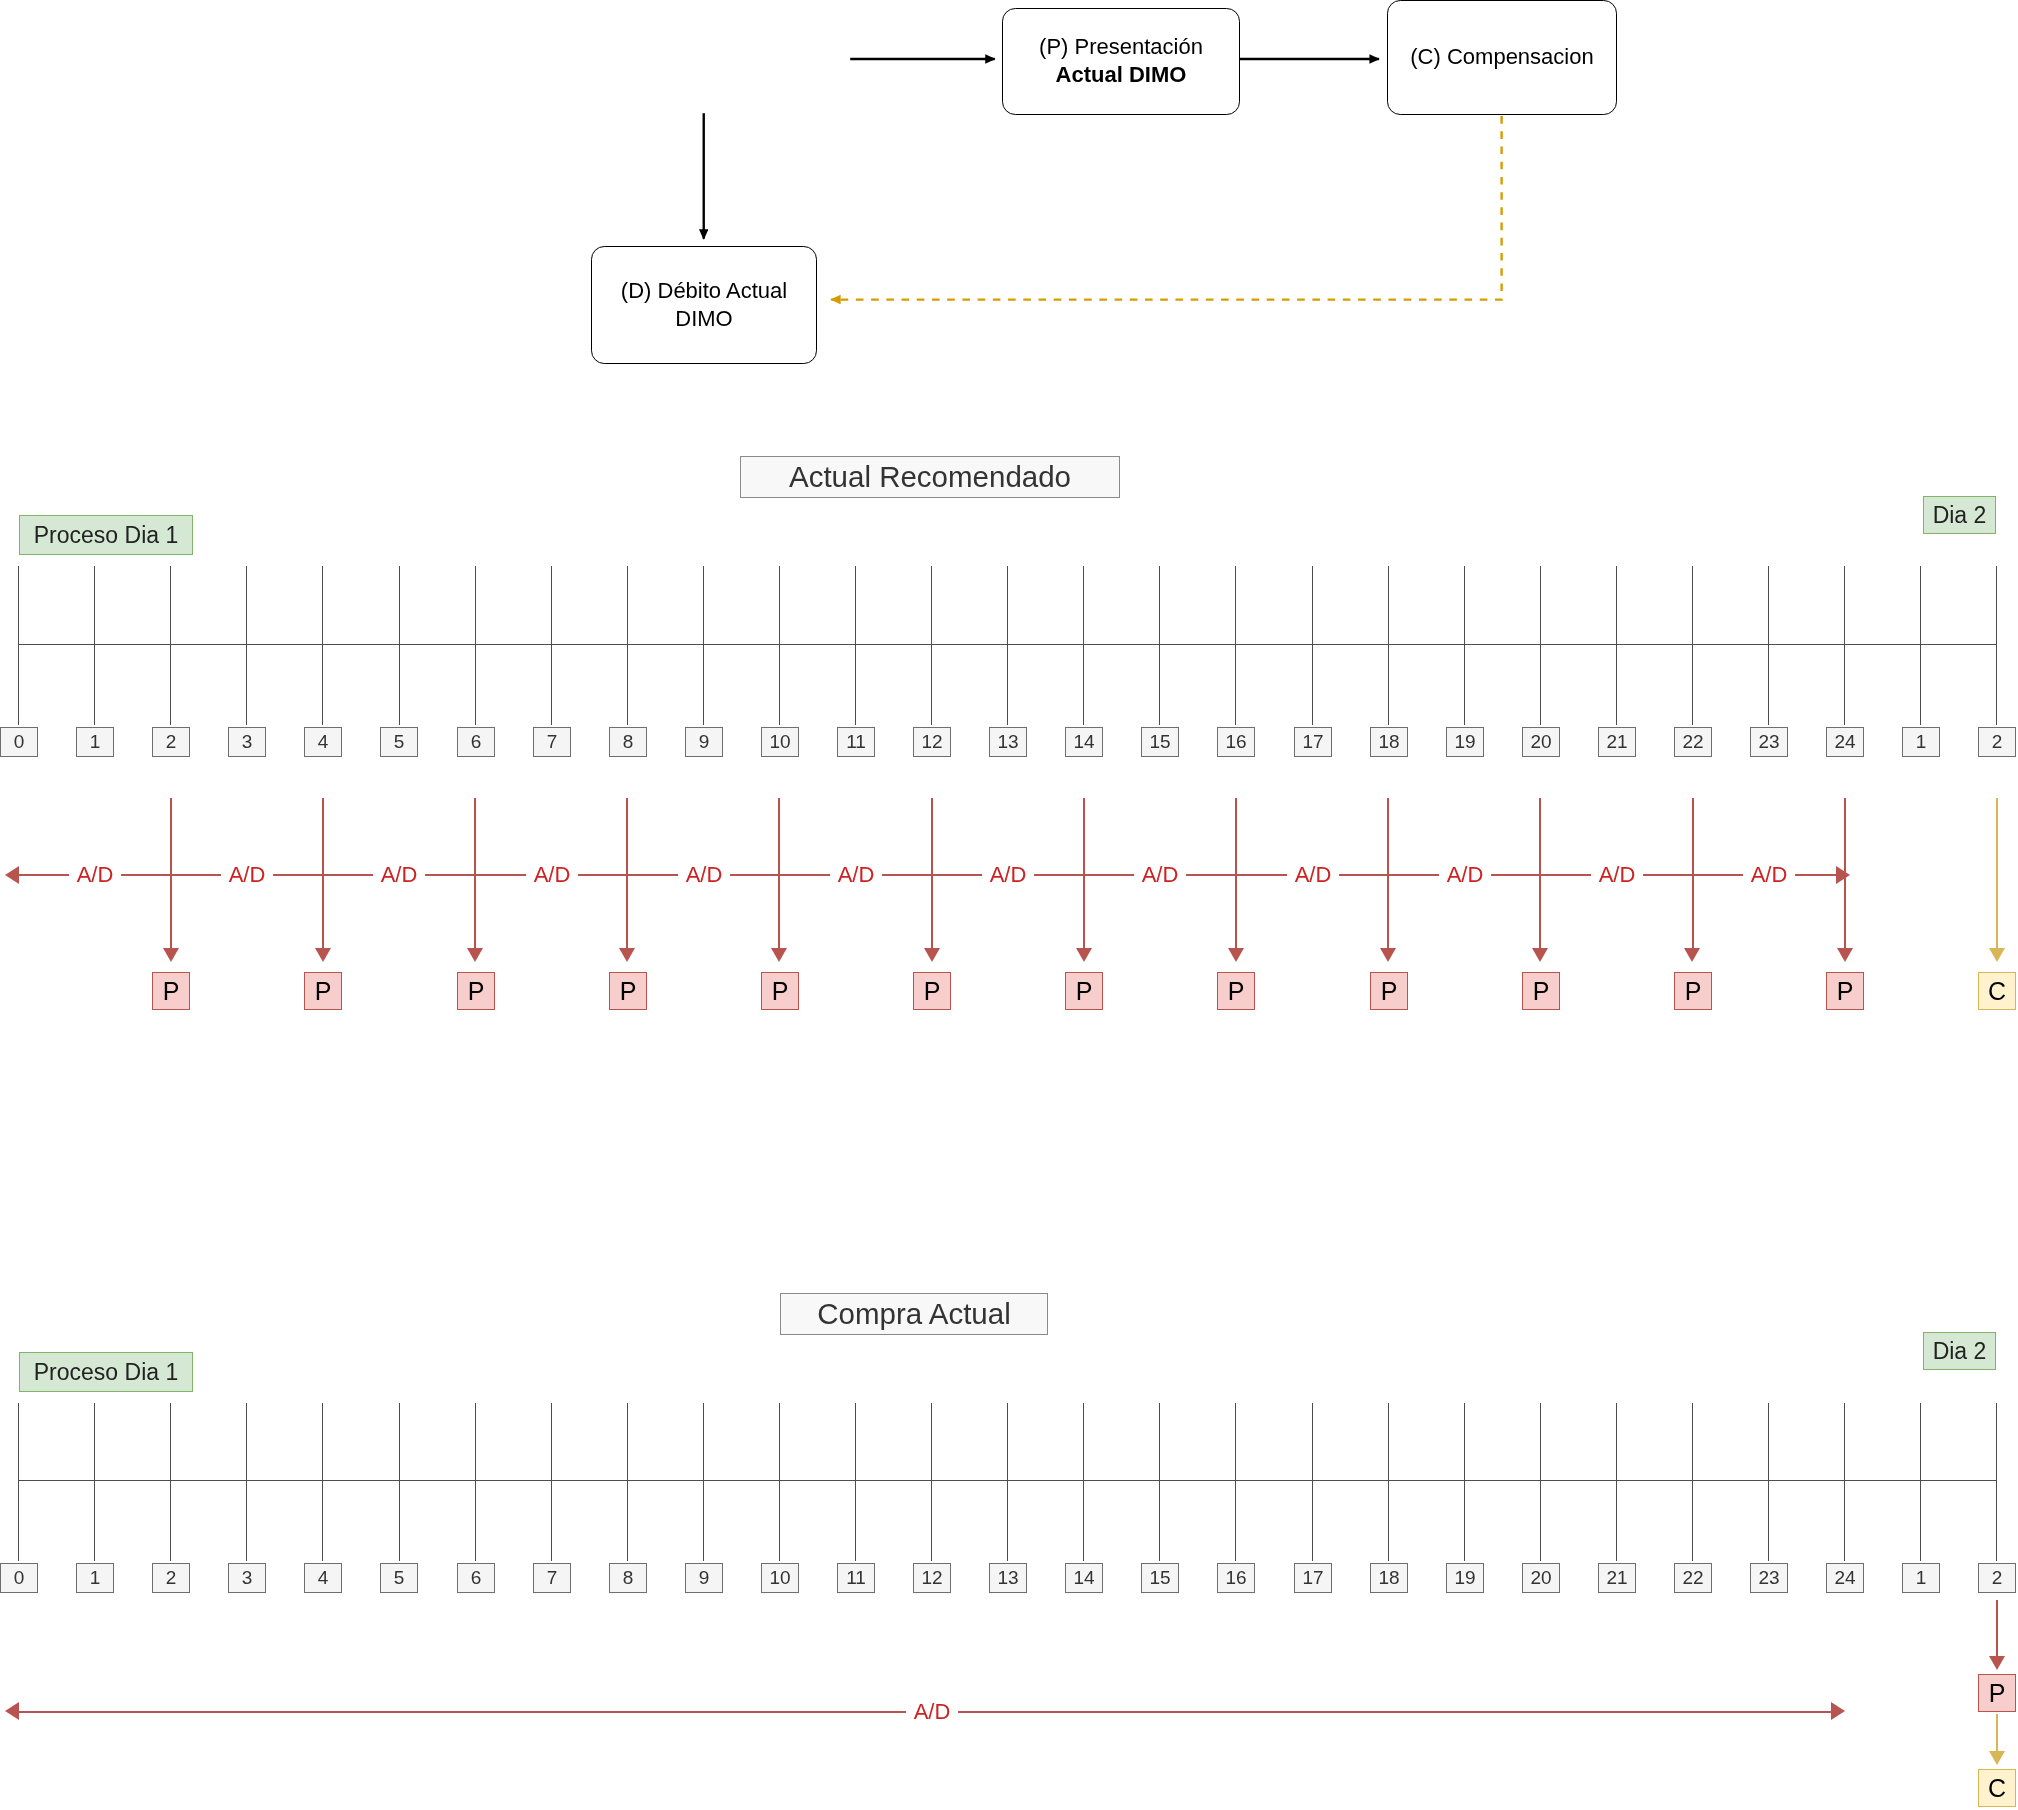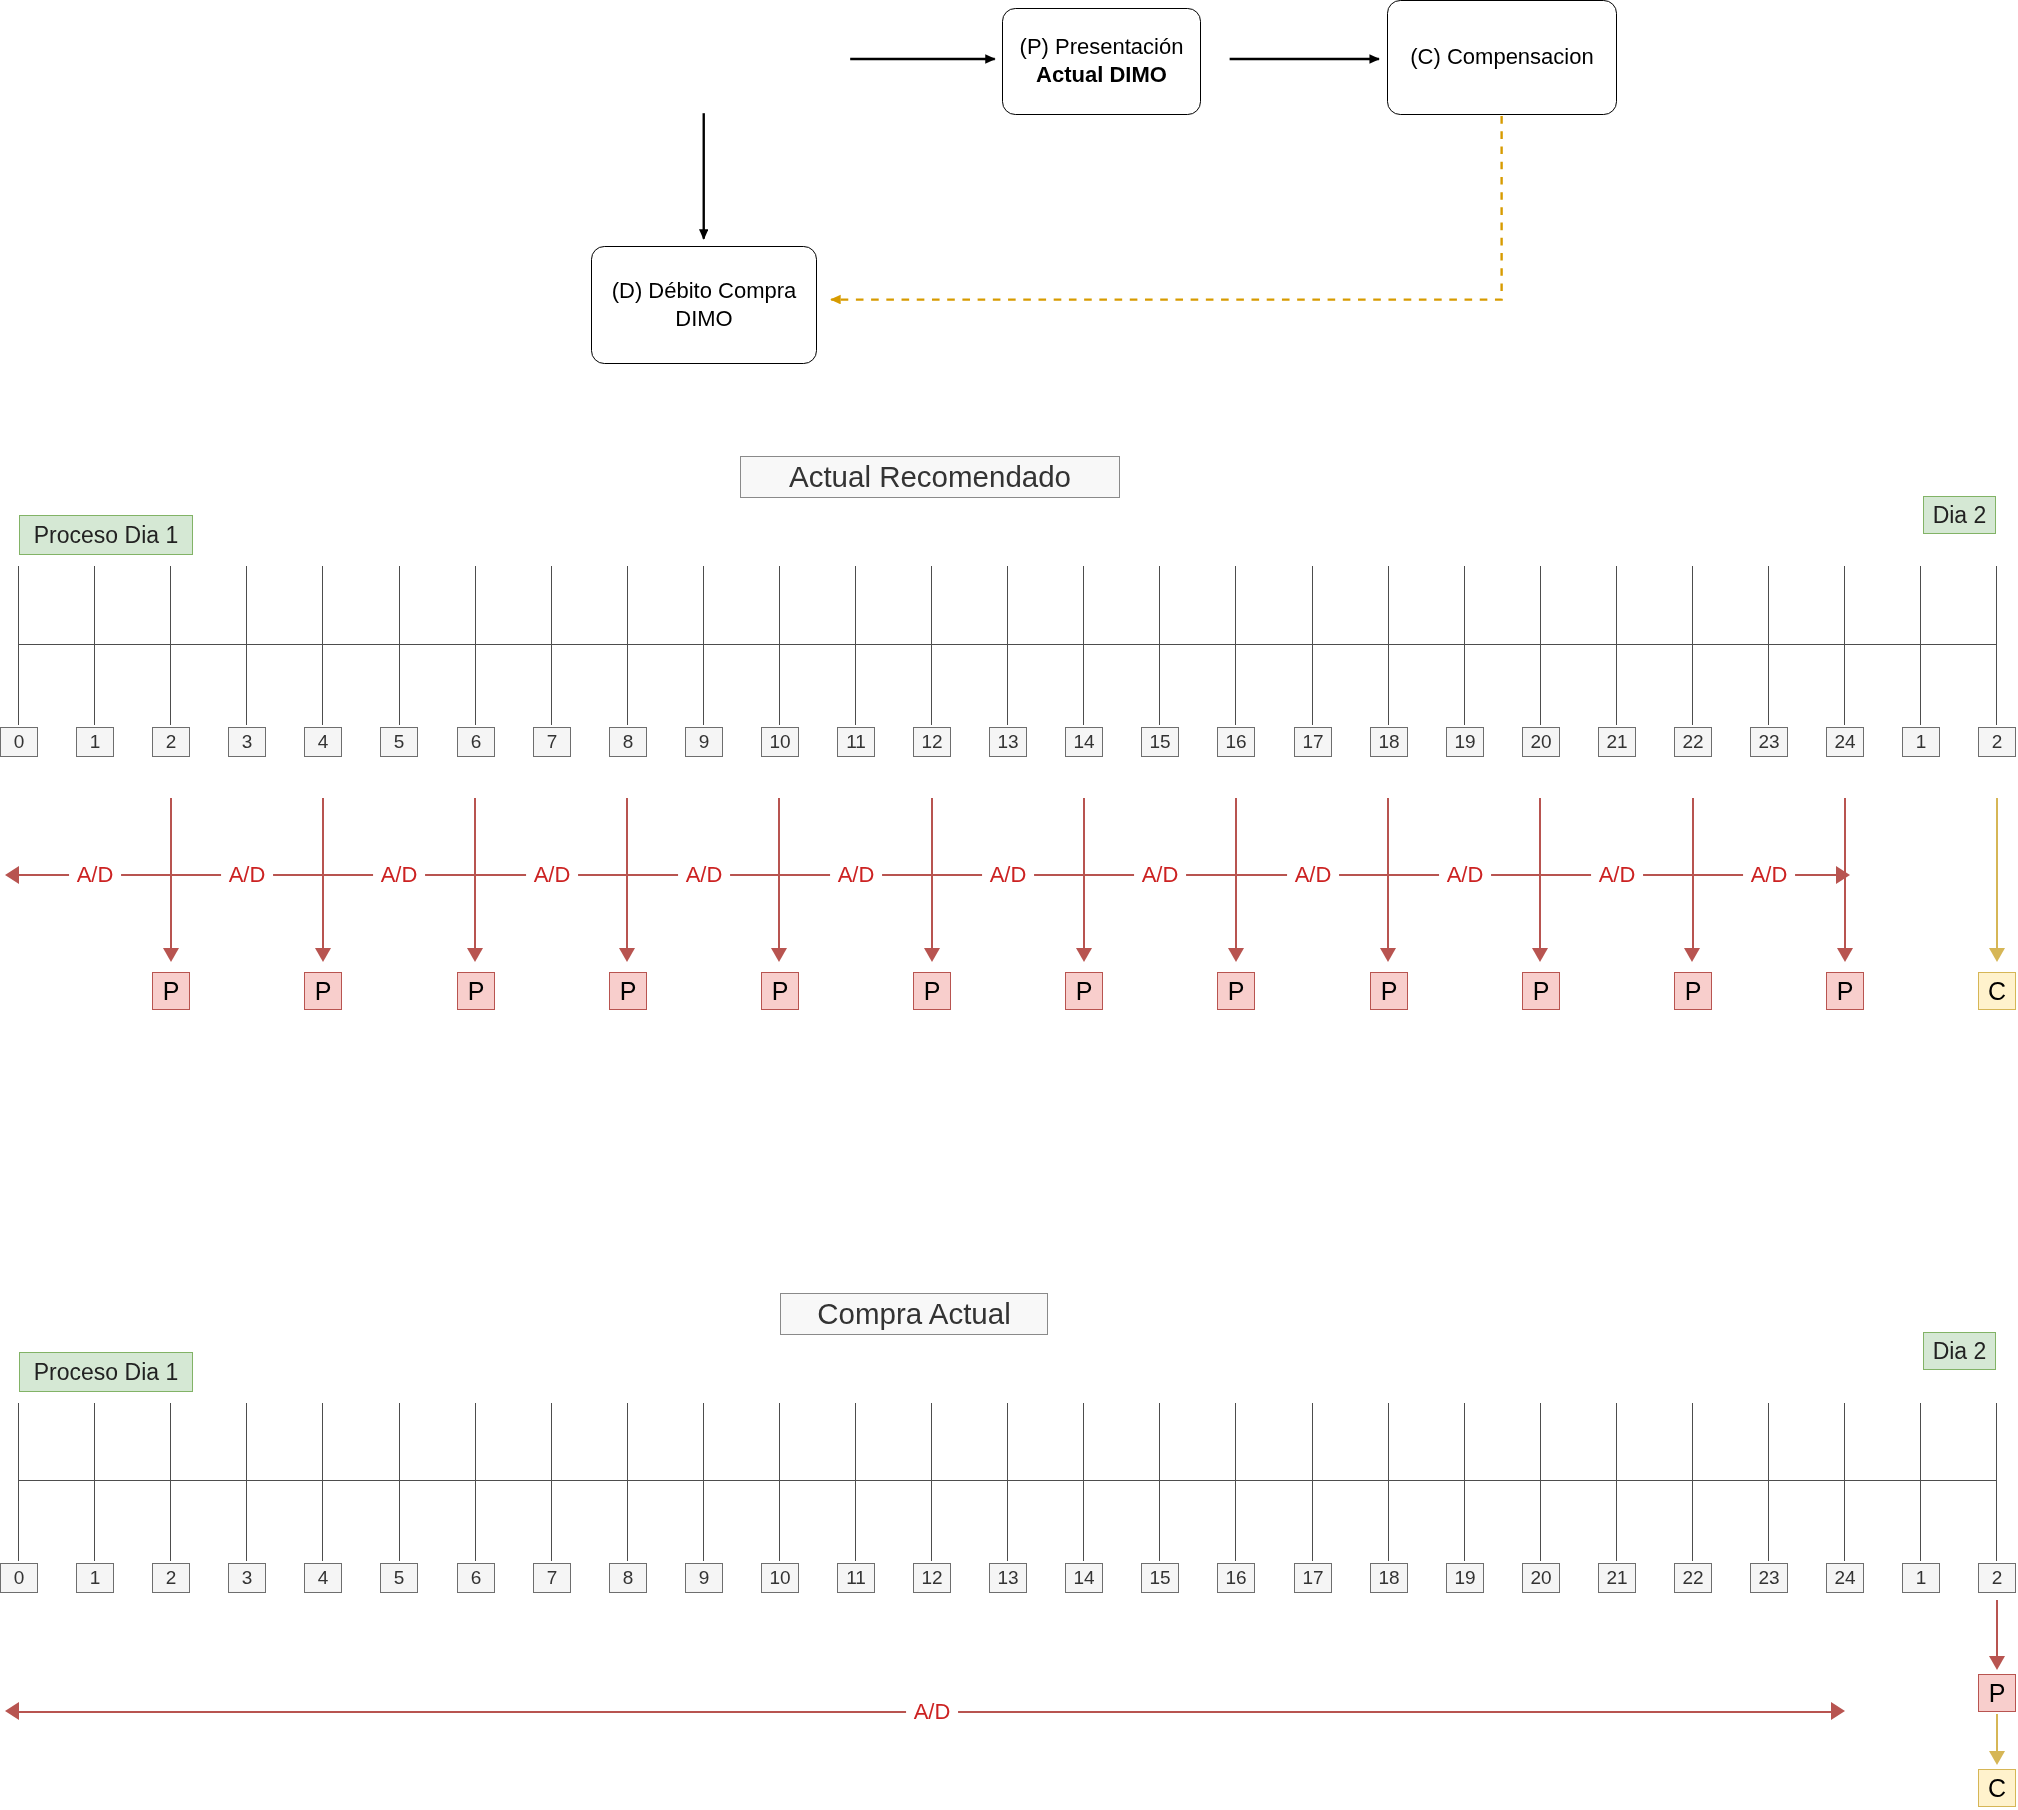--- a/index.html
+++ b/index.html
@@ -42,29 +42,29 @@
       <marker id="mo" markerWidth="14" markerHeight="12" refX="10" refY="5" orient="auto" markerUnits="userSpaceOnUse">
         <path d="M0,0 L11,5 L0,10 z" fill="#d79b00"></path>
       </marker>
     </defs>
     <line x1="894" y1="62" x2="1046" y2="62" stroke="#000" stroke-width="2.5" marker-end="url(#mb)"></line>
     <line x1="1293" y1="62" x2="1450" y2="62" stroke="#000" stroke-width="2.5" marker-end="url(#mb)"></line>
     <line x1="740" y1="119" x2="740" y2="251" stroke="#000" stroke-width="2.5" marker-end="url(#mb)"></line>
     <path d="M 1579 122 L 1579 315 L 874 315" fill="none" stroke="#d79b00" stroke-width="2.5" stroke-dasharray="8,8" marker-end="url(#mo)"></path>
   </svg>
 
-  <div class="node" style="left:1002px;top:7.6px;width:199px;height:107px;">
+  <div class="node" style="left:1002px;top:7.6px;width:238px;height:107px;">
     <div>(P) Presentación</div>
     <div class="bold">Actual DIMO</div>
   </div>
   <div class="node" style="left:1387px;top:0px;width:230px;height:115px;">
     <div>(C) Compensacion</div>
   </div>
   <div class="node" style="left:591px;top:246px;width:226px;height:118px;">
-    <div style="max-width:196px;">(D) Débito Compra DIMO</div>
+    <div style="max-width:196px;">(D) Débito Actual DIMO</div>
   </div>
 
   <div class="titlebox" style="left:740px;top:456px;width:380px;height:42px;">Actual Recomendado</div>
   <div class="greenbox" style="left:19px;top:515px;width:174px;height:40px;">Proceso Dia 1</div>
   <div class="greenbox" style="left:1923px;top:496px;width:73px;height:38px;">Dia 2</div>
   <div id="tl1">
       <div class="hline" style="left: 19px; top: 644px; width: 1978px;"></div>
       <div class="vtick" style="left: 18px; top: 566px; height: 159px;"></div>
       <div class="hourbox" style="left: 0px; top: 727px;">0</div>
       <div class="vtick" style="left: 94px; top: 566px; height: 159px;"></div>

